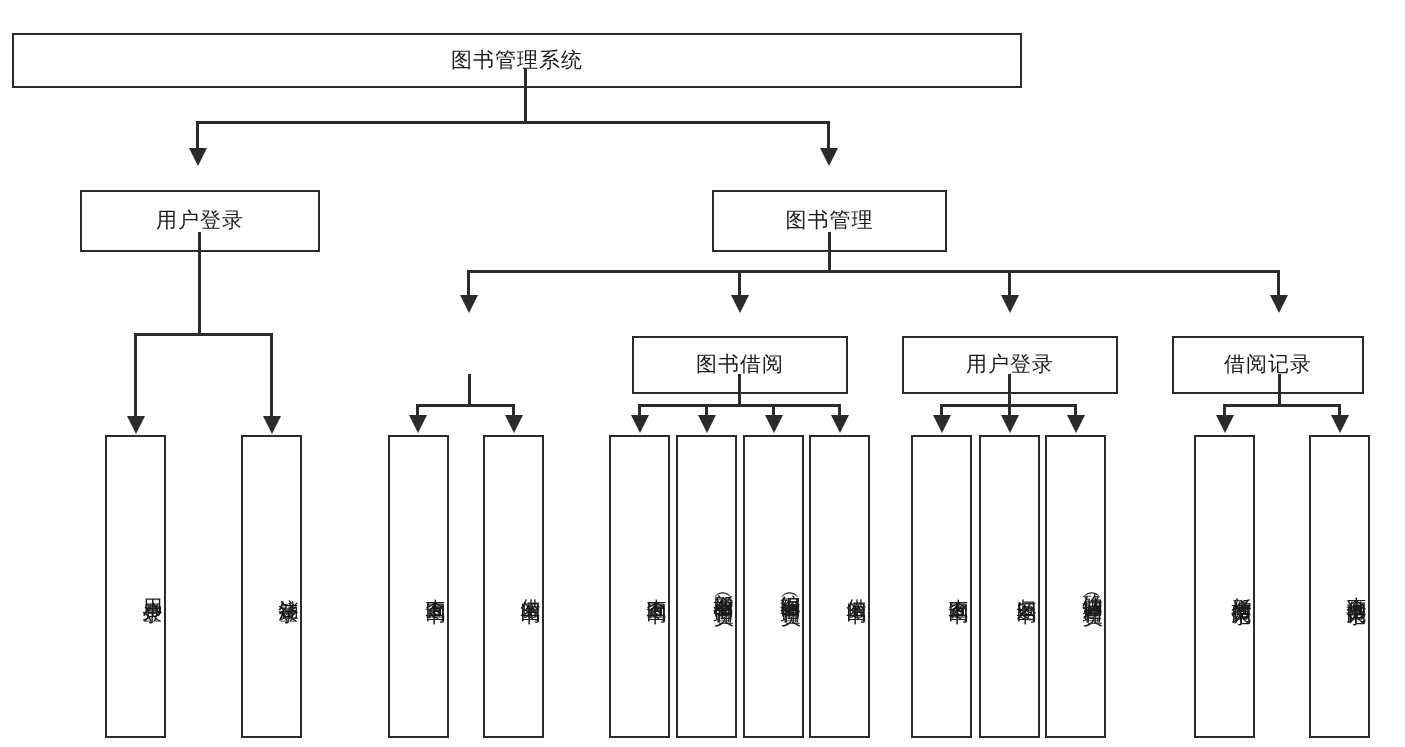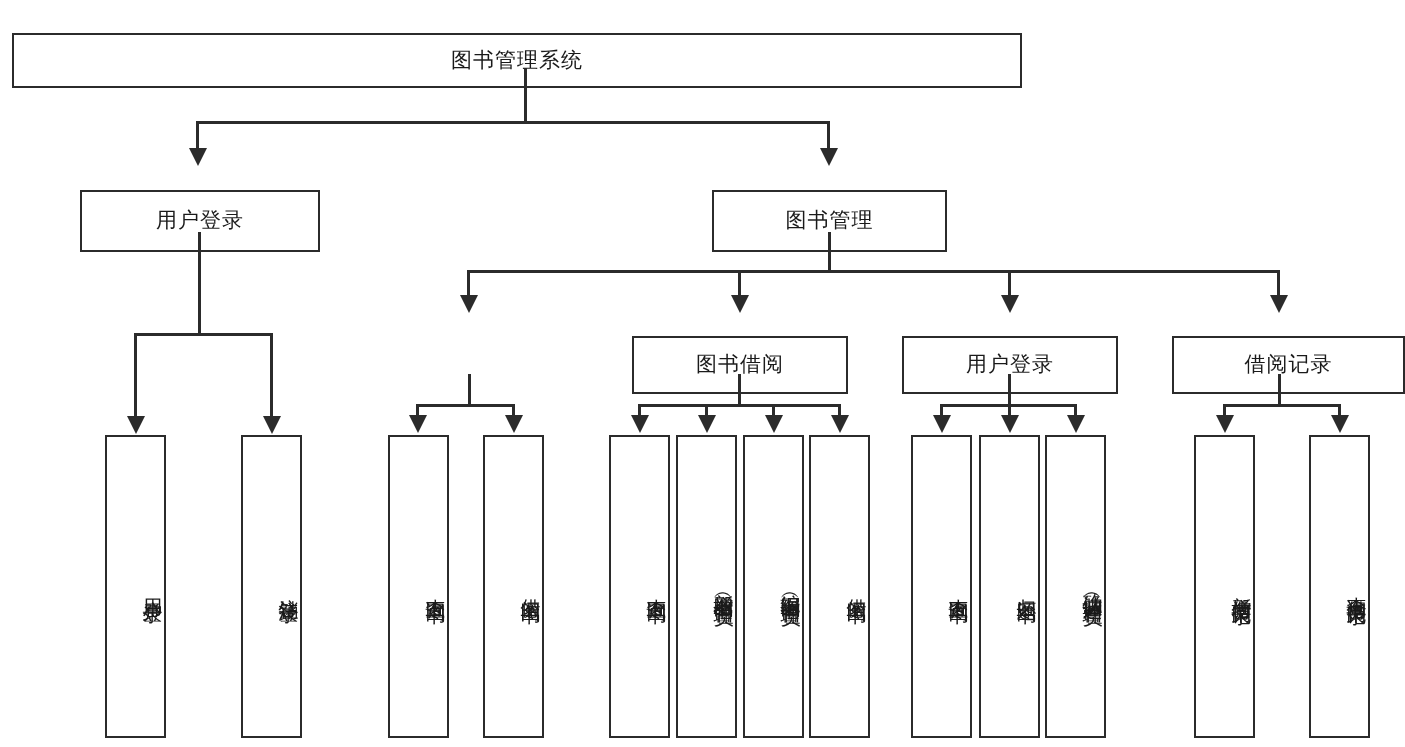--- a/index.html
+++ b/index.html
@@ -115,21 +115,21 @@
   <div class="arrow" style="left:1001px; top:295px;"></div>
   <div class="line v" style="left:1277px; top:270px; width:3px; height:28px;"></div>
   <div class="arrow" style="left:1270px; top:295px;"></div>
 
   <div class="node horiz" style="left:632px; top:316px; width:216px; height:58px;">
     <span>图书借阅</span>
   </div>
   <div class="node horiz" style="left:902px; top:316px; width:216px; height:58px;">
     <span>用户登录</span>
   </div>
-  <div class="node horiz" style="left:1172px; top:316px; width:233px; height:58px;">
+  <div class="node horiz" style="left:1172px; top:316px; width:192px; height:58px;">
     <span>借阅记录</span>
   </div>
 
   <div class="line v" style="left:468px; top:374px; width:3px; height:32px;"></div>
   <div class="line h" style="left:416px; top:404px; width:99px; height:3px;"></div>
   <div class="line v" style="left:416px; top:404px; width:3px; height:14px;"></div>
   <div class="arrow" style="left:409px; top:415px;"></div>
   <div class="line v" style="left:512px; top:404px; width:3px; height:14px;"></div>
   <div class="arrow" style="left:505px; top:415px;"></div>
 

